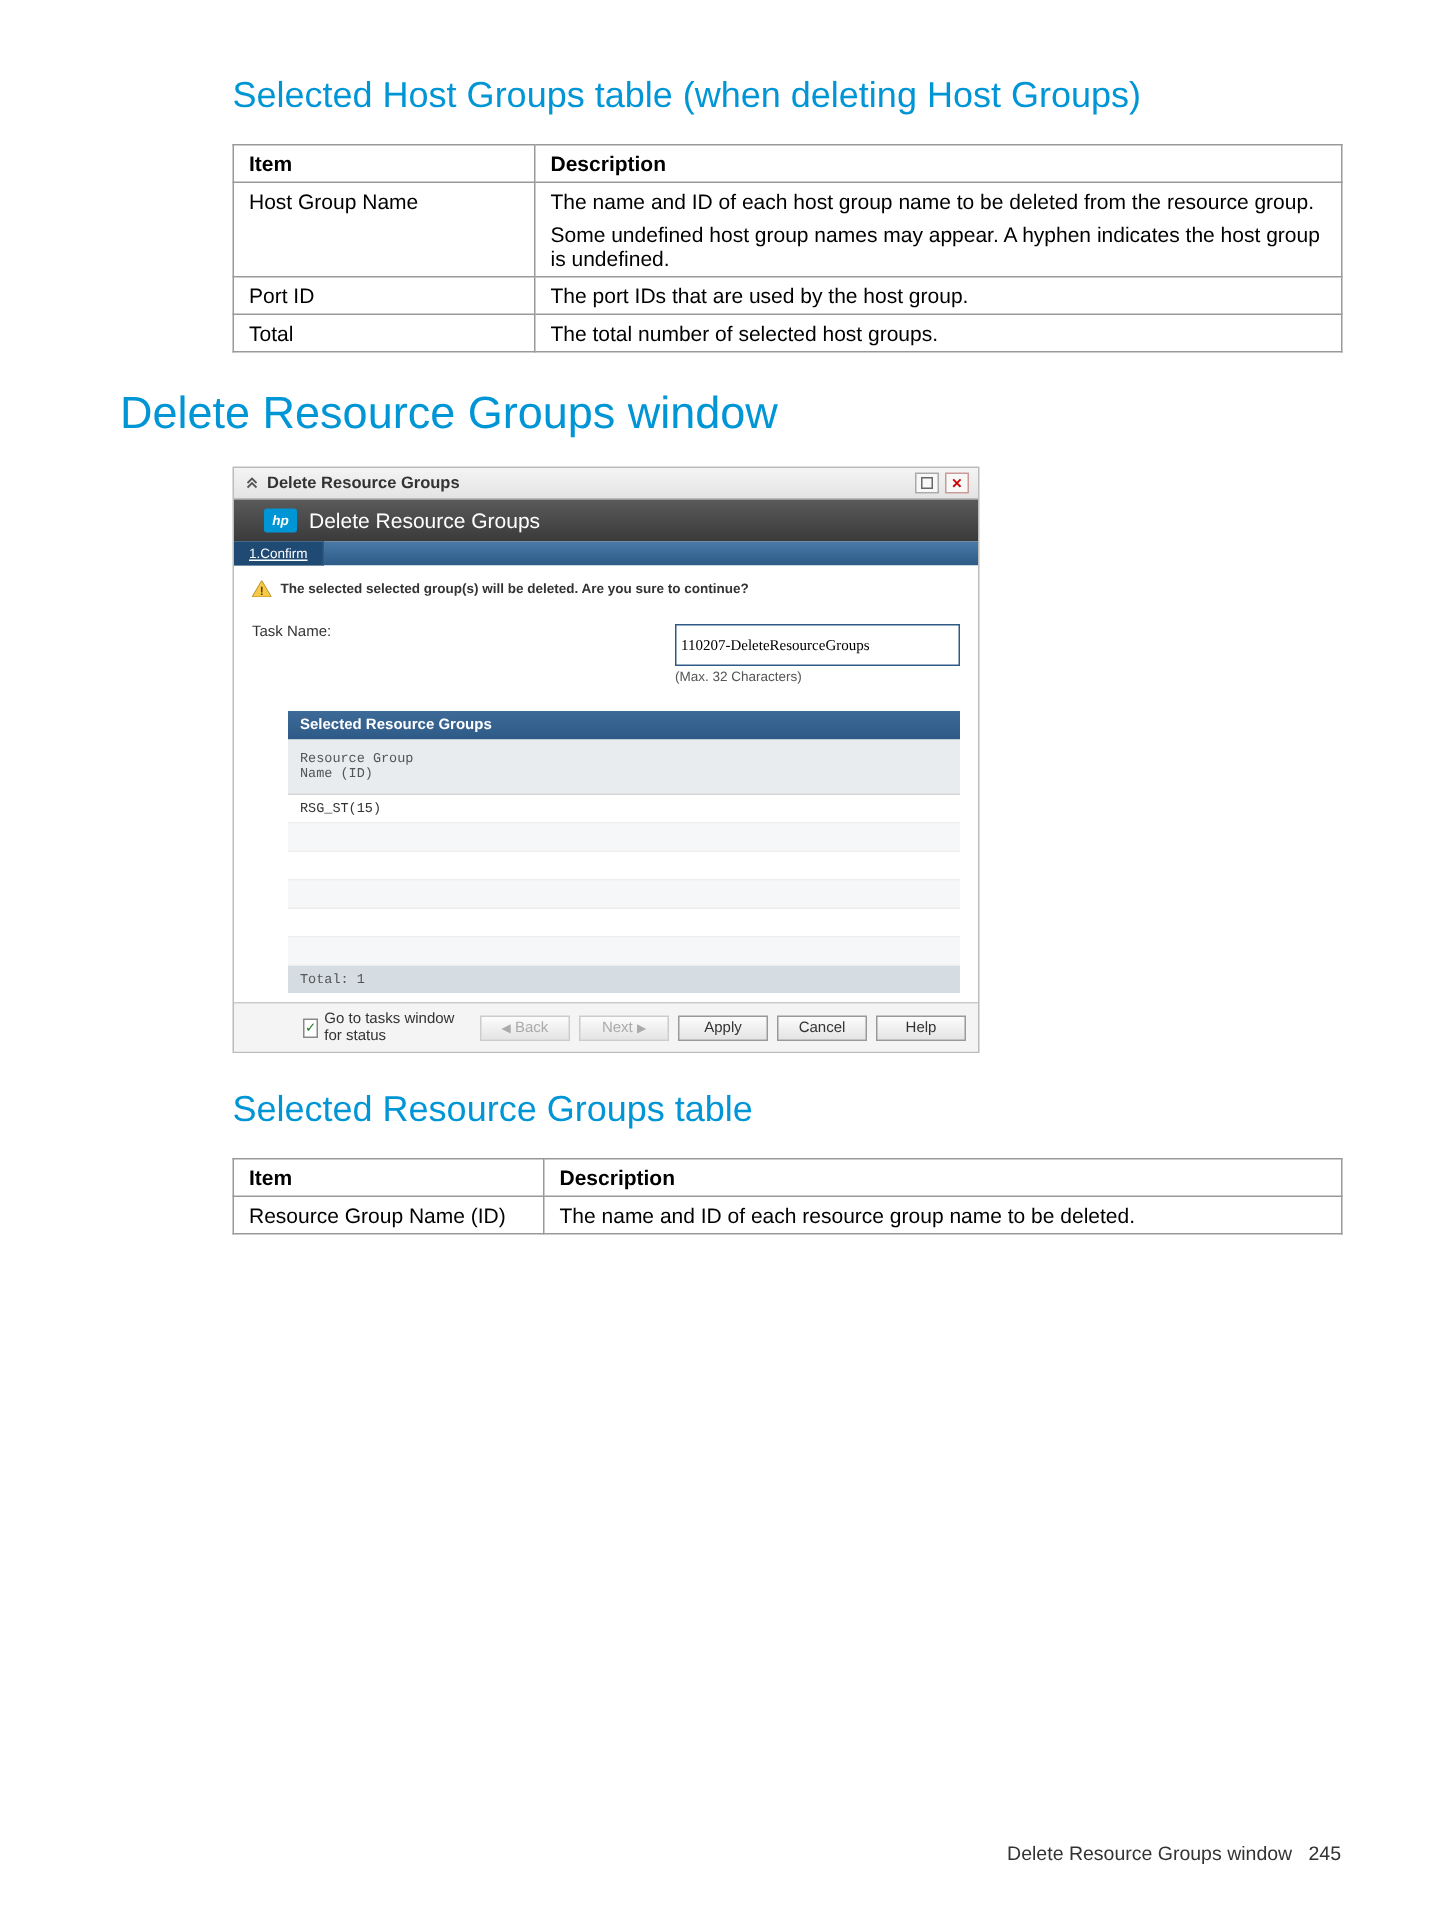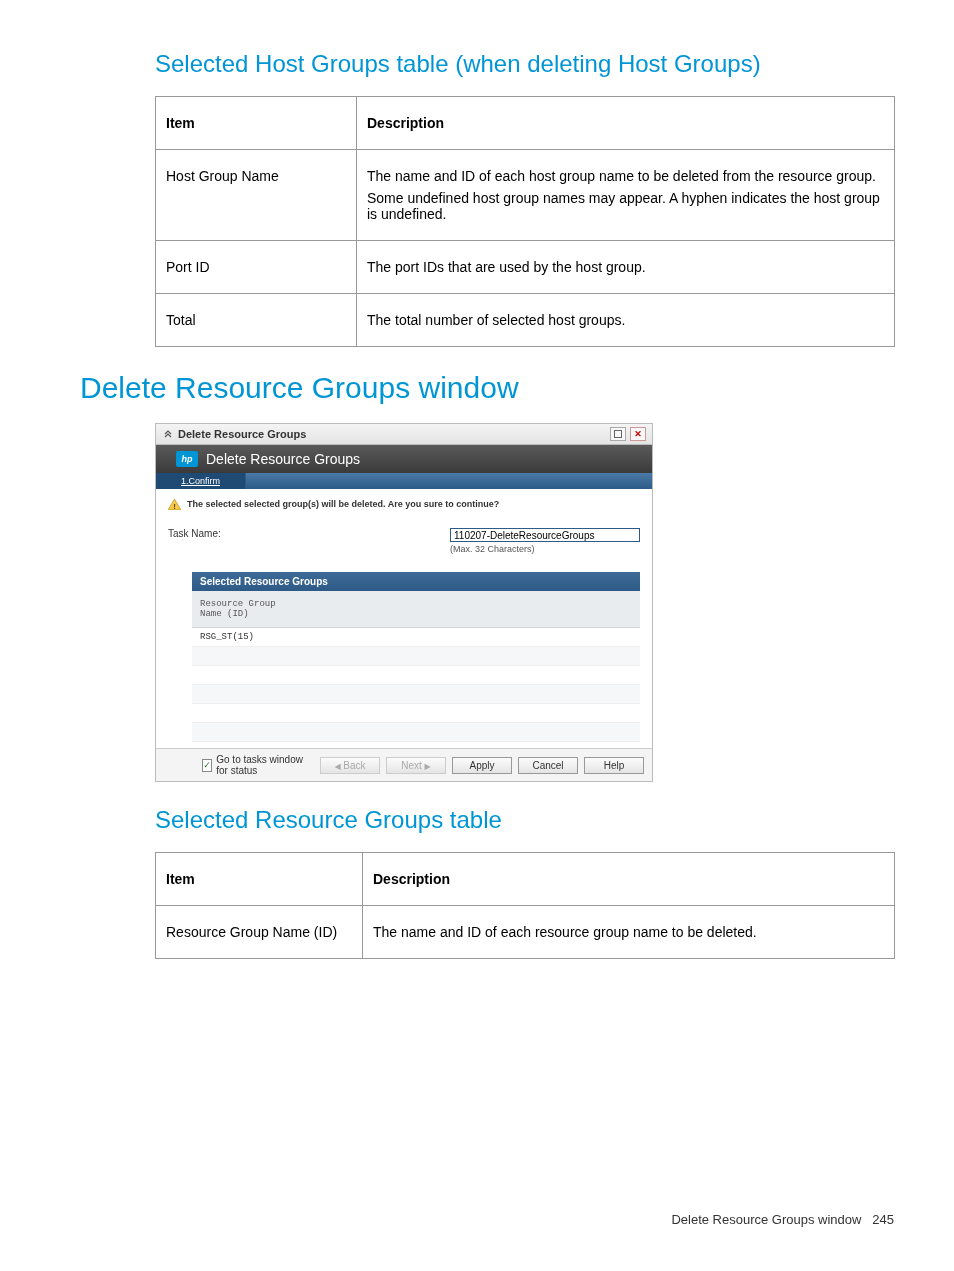--- a/index.html
+++ b/index.html
@@ -30,21 +30,21 @@
     margin: 24px 0 18px 0;
   }
   table.doc-table {
     border-collapse: collapse;
     width: 740px;
     margin-left: 75px;
     font-size: 14px;
   }
   table.doc-table th, table.doc-table td {
     border: 1px solid #999;
-    padding: 18px 10px;
+    padding: 4px 10px;
     text-align: left;
     vertical-align: top;
   }
   table.doc-table th {
     font-weight: bold;
     background: #fff;
   }
   table.doc-table td p {
     margin: 0 0 6px 0;
   }
@@ -121,21 +121,21 @@
     color: #fff;
   }
   .win-steps {
     background: linear-gradient(#4a7aa8,#2d5a86);
     color: #fff;
     padding: 0;
     display: flex;
   }
   .step-tab {
     background: #1f4a73;
-    padding: 3px 25px;
+    padding: 3px 10px;
     font-size: 9px;
     border-right: 1px solid #2d5a86;
     text-decoration: underline;
   }
   .win-body {
     background: #fff;
     padding: 10px 12px 6px 12px;
   }
   .warning-row {
     display: flex;
@@ -162,24 +162,24 @@
   .taskname-label {
     width: 90px;
     color: #333;
   }
   .taskname-input-wrap {
     display: flex;
     flex-direction: column;
   }
   .taskname-input {
     width: 190px;
-    height: 14px;
+    height: 28px;
     border: 1px solid #2d5a86;
     background: #fff;
-    font-family: Liberation Sans, sans-serif;
+    font-family: Liberation Serif, serif;
     font-size: 10px;
     padding: 0 3px;
     color: #000;
     box-sizing: border-box;
   }
   .taskname-hint {
     font-size: 9px;
     color: #555;
     margin-top: 2px;
   }
@@ -267,21 +267,21 @@
   .btn.disabled {
     color: #aaa;
     border-color: #ccc;
   }
   .btn .arrow {
     font-size: 8px;
     color: inherit;
   }
   .page-footer {
     position: absolute;
-    bottom: 44px;
+    bottom: 28px;
     right: 60px;
     font-size: 13px;
     color: #333;
   }
 </style>
 </head>
 <body>
 
 <div class="page">
 
@@ -375,20 +375,21 @@
                 <td>&nbsp;</td>
               </tr>
           <tr>
                 <td>&nbsp;</td>
               </tr>
           <tr class="alt">
                 <td>&nbsp;</td>
               </tr>
         </tbody>
           </table>
+        <div class="inner-total">Total: 1</div>
       </div>
     </div>
     <div class="win-footer">
       <div class="checkbox-wrap">
         <div class="chk">✓</div>
         <span>Go to tasks window for status</span>
       </div>
       <div class="btn disabled"><span class="arrow">◀</span> <span>Back</span></div>
       <div class="btn disabled"><span>Next</span> <span class="arrow">▶</span></div>
       <div class="btn">Apply</div>

